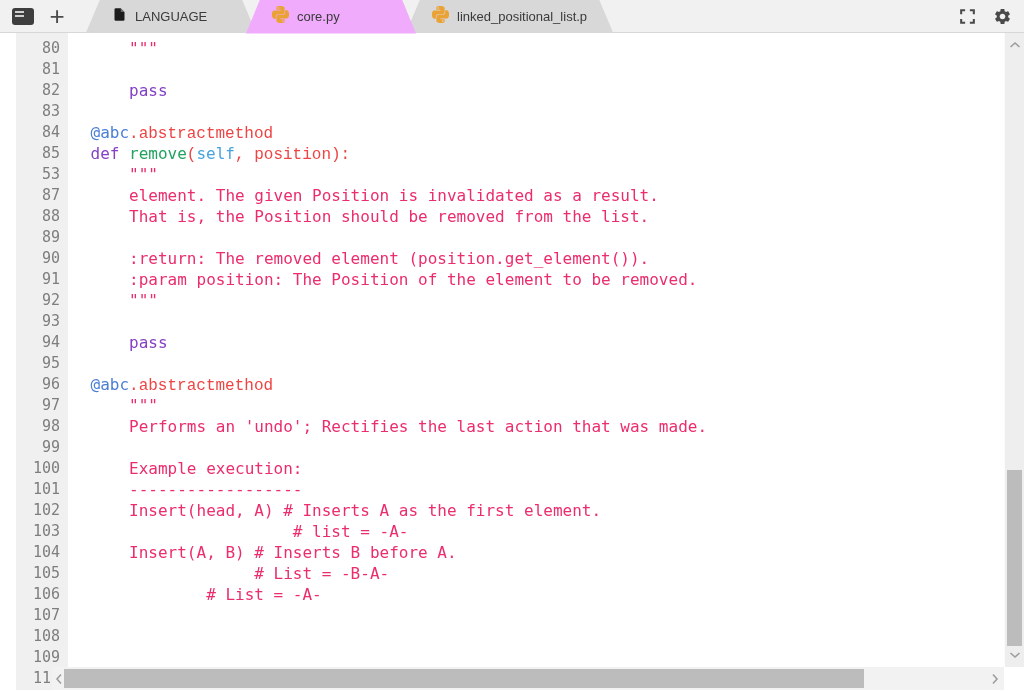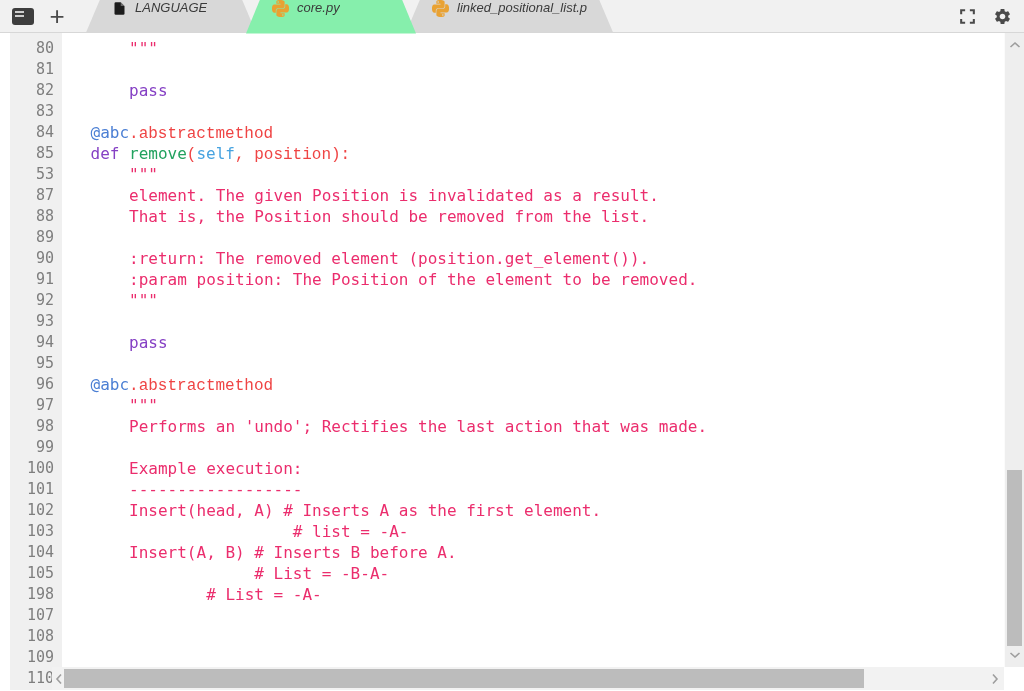--- a/index.html
+++ b/index.html
@@ -10,36 +10,36 @@
   .titlebar { position:relative; height:33px; background:#f1f1f1;
               border-bottom:1px solid #d7d7d7; display:flex; align-items:center; }
   .menu-btn { width:22px; height:17px; margin-left:12px; background:#3e3e3e;
               border-radius:3px; position:relative; cursor:pointer; flex:none; }
   .menu-btn i { position:absolute; left:3px; height:2px; width:9px; background:#cfcfcf; }
   .menu-btn i:nth-child(1){ top:3px; }
   .menu-btn i:nth-child(2){ top:7px; }
   .newtab-btn { width:30px; margin-left:8px; font-size:26px; font-weight:300;
                 color:#4b4b4b; text-align:center; line-height:30px; cursor:pointer; flex:none; }
   .tabs { display:flex; height:33px; margin-left:14px; align-items:stretch; }
-  .tab { position:relative; display:flex; padding:0 26px;
+  .tab { position:relative; display:flex; align-items:center; padding:0 26px;
          clip-path:polygon(14px 0, calc(100% - 14px) 0, 100% 100%, 0 100%);
-         background:#d8d8d8; margin-right:-10px; cursor:pointer; min-width:170px;font-style:italic; }
-  .tab.active { background:#86efac; z-index:3; height:34px; }
+         background:#d8d8d8; margin-right:-10px; cursor:pointer; min-width:170px; }
+  .tab.active { background:#f0abfc; z-index:3; height:34px; }
   .tab .tab-label { font-size:13px; color:#3a3a3a; margin-left:8px; white-space:nowrap;
                     overflow:hidden; }
   .tab[data-name="tab-linked-positional-list"] .tab-label { max-width:150px; }
   .tab svg { flex:none; }
   .titlebar-right { position:absolute; right:12px; top:0; height:33px;
                     display:flex; align-items:center; gap:16px; }
   .tb-icon { width:19px; height:19px; cursor:pointer; display:block; }
 
   
   .editor { position:relative; width:1024px; height:657px; background:#fff;
             overflow:hidden; }
-  .gutter { position:absolute; left:10px; top:0; bottom:0; width:52px; background:#f0f0f0;
+  .gutter { position:absolute; left:16px; top:0; bottom:0; width:52px; background:#f0f0f0;
             padding-top:5px; z-index:1; }
   .ln { height:21px; line-height:21px; text-align:right; padding-right:8px;
         font-family:"DejaVu Sans Mono", monospace; font-size:15px; color:#7e7e7e; }
   .code-scroll { position:absolute; left:52px; top:0; right:20px; bottom:0;
                  padding-top:5px; overflow:hidden; cursor:text; }
   .line { height:21px; line-height:21px; white-space:pre;
           font-family:"DejaVu Sans Mono", monospace; font-size:16px; color:#333; }
   .tok-plain { color:#ef4444;font-family:Liberation Mono, monospace; }
   .tok-str   { color:#eb2d6d; }
   .tok-kw    { color:#8540c4;margin-top:12px; }
@@ -135,21 +135,21 @@
       <div class="ln" data-name="line-number">96</div>
       <div class="ln" data-name="line-number">97</div>
       <div class="ln" data-name="line-number">98</div>
       <div class="ln" data-name="line-number">99</div>
       <div class="ln" data-name="line-number">100</div>
       <div class="ln" data-name="line-number">101</div>
       <div class="ln" data-name="line-number">102</div>
       <div class="ln" data-name="line-number">103</div>
       <div class="ln" data-name="line-number">104</div>
       <div class="ln" data-name="line-number">105</div>
-      <div class="ln" data-name="line-number">198</div>
+      <div class="ln" data-name="line-number">106</div>
       <div class="ln" data-name="line-number">107</div>
       <div class="ln" data-name="line-number">108</div>
       <div class="ln" data-name="line-number">109</div>
       <div class="ln" data-name="line-number">110</div>
     </div>
   <div class="code-scroll" data-name="code-area">
     <div data-name="code-lines">
         <div class="line" data-name="code-line"><span class="tok-str">        """</span></div>
         <div class="line" data-name="code-line"></div>
         <div class="line" data-name="code-line"><span class="tok-kw">        pass</span></div>

